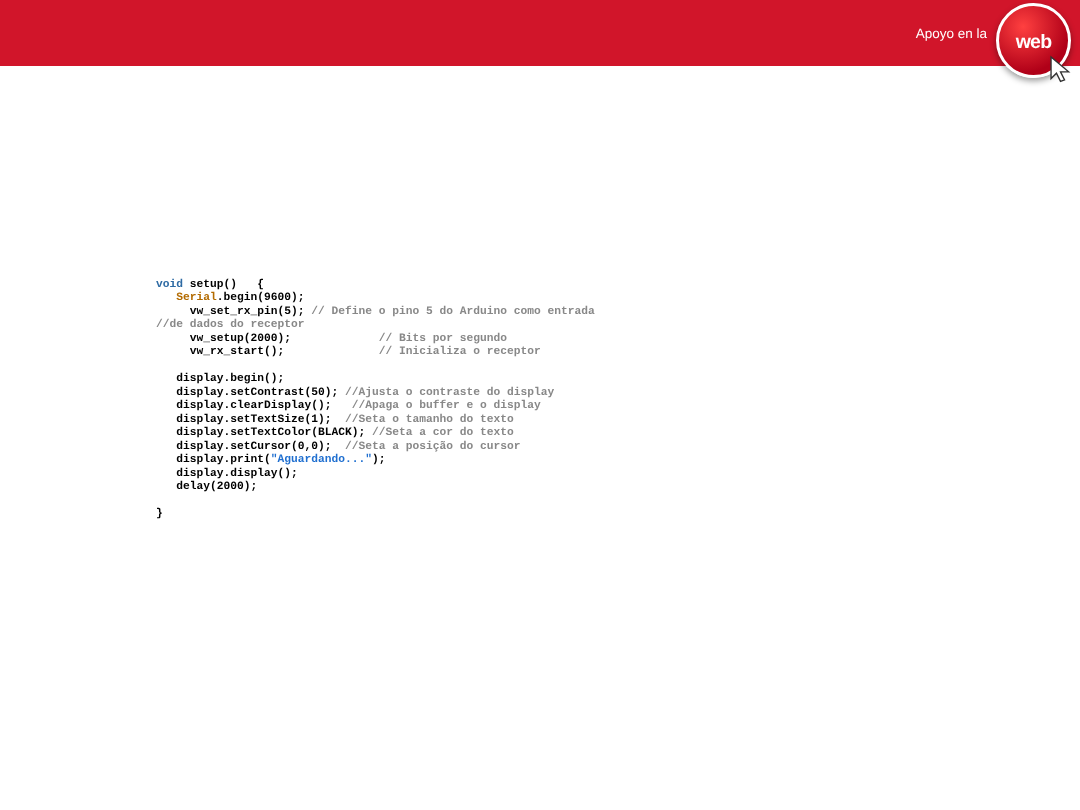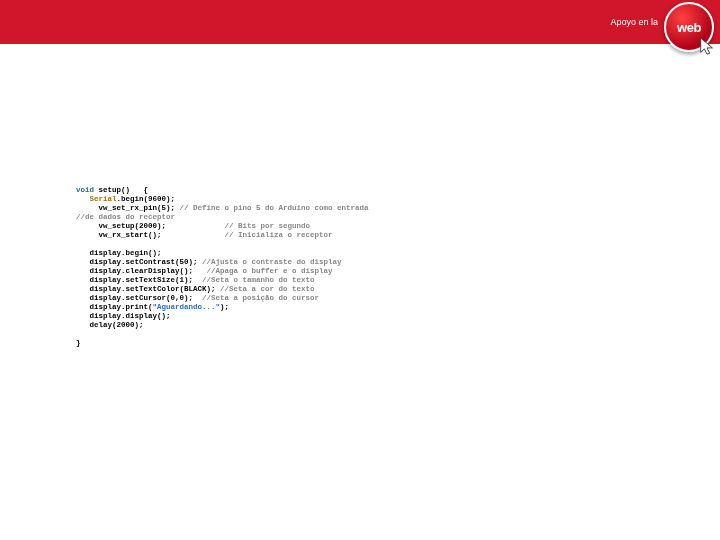--- a/index.html
+++ b/index.html
@@ -60,21 +60,21 @@
     position: absolute;
     right: 4px;
     top: 36px;
     width: 18px;
     height: 22px;
     pointer-events: none;
   }
   .code-area {
     position: absolute;
     top: 186px;
-    left: 76px;
+    left: 104px;
     font-size: 7.5px;
     line-height: 9px;
     white-space: pre;
     font-family: "Courier New", monospace;
     font-weight: bold;
     color: #000;
   }
   .kw { color: #2d6aa3; }
   .cls { color: #b36b00; }
   .cmt { color: #888; }

